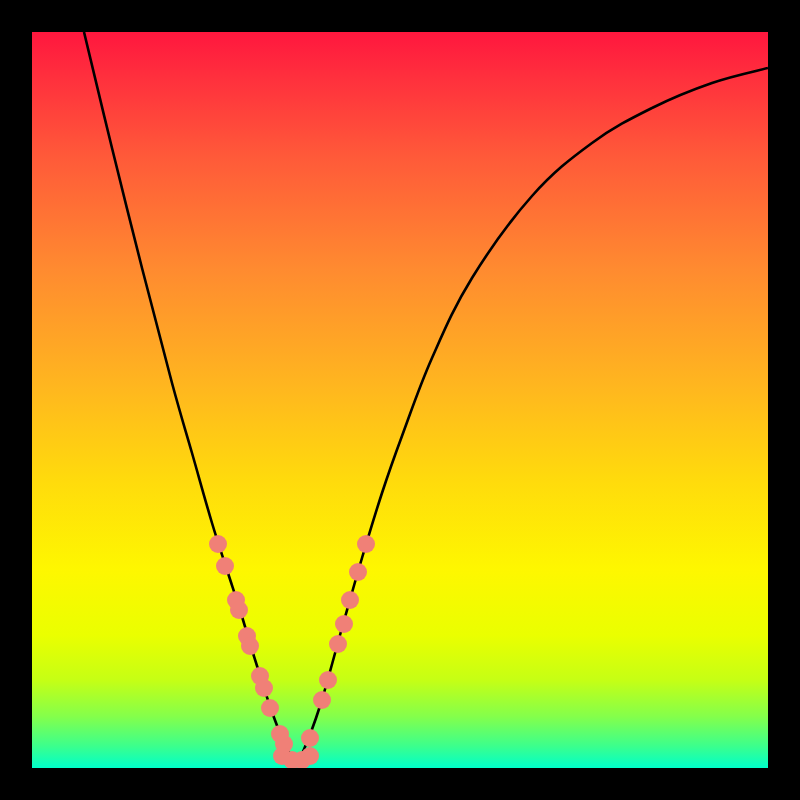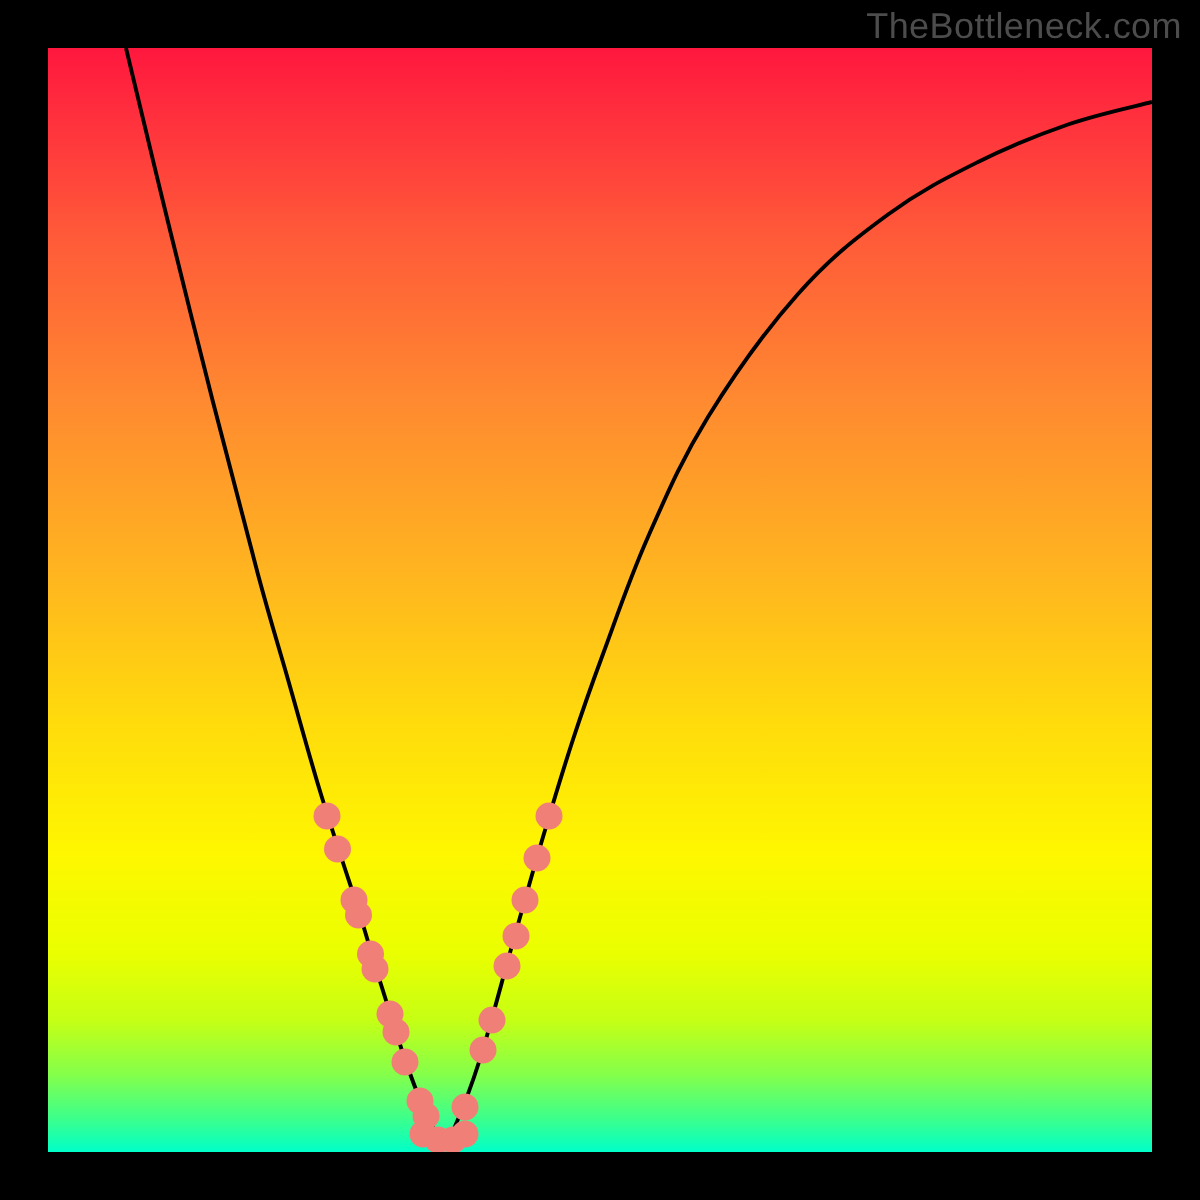--- a/index.html
+++ b/index.html
@@ -54,21 +54,20 @@
     left: 0;
     top: 0;
     width: 736px;
     height: 736px;
   }
 </style>
 </head>
 <body>
 
 <div class="frame">
-  <div class="watermark">TheBottleneck.com</div>
   <div class="plot-area">
     <svg class="curve" viewBox="0 0 736 736" preserveAspectRatio="none">
       <path id="curve-path" fill="none" stroke="#000" stroke-width="2.6" d="M 52 0 C 57.04 20.88, 69.56 73.52000000000001, 80 116 C 90.44 158.48, 99.2 193.7, 110 236 C 120.8 278.3, 131 317.7, 140 351 C 149 384.3, 152.8 395.8, 160 421 C 167.2 446.2, 173.7 469.94, 180 491 C 186.3 512.06, 189.96 522.34, 195 538 C 200.04 553.66, 203.5 563.6, 208 578 C 212.5 592.4, 215.68 603.96, 220 618 C 224.32 632.04, 228.4 644.84, 232 656 C 235.6 667.16, 236.76 671, 240 680 C 243.24 689, 246.76 698.44, 250 706 C 253.24 713.56, 255.48 718.04, 258 722 C 260.52 725.96, 261.84 728, 264 728 C 266.16 728, 265.68 731.72, 270 722 C 274.32 712.28, 280.8 696.68, 288 674 C 295.2 651.32, 302.44 622.64, 310 596 C 317.56 569.36, 322.8 550.3, 330 526 C 337.2 501.7, 342.8 482.96, 350 461 C 357.2 439.04, 361 428.3, 370 404 C 379 379.7, 387.4 354.44, 400 326 C 412.6 297.56, 422 275.16, 440 246 C 458 216.84, 478.4 188.3, 500 164 C 521.6 139.7, 538.4 126.84, 560 111 C 581.6 95.16, 598.4 86.8, 620 76 C 641.6 65.2, 659.12 58.2, 680 51 C 700.88 43.8, 725.92 38.7, 736 36"></path>
       <g id="dots-group">
           <circle cx="186" cy="512" r="9" fill="#f08077"></circle>
           <circle cx="193" cy="534" r="9" fill="#f08077"></circle>
           <circle cx="204" cy="568" r="9" fill="#f08077"></circle>
           <circle cx="207" cy="578" r="9" fill="#f08077"></circle>
           <circle cx="215" cy="604" r="9" fill="#f08077"></circle>
           <circle cx="218" cy="614" r="9" fill="#f08077"></circle>

